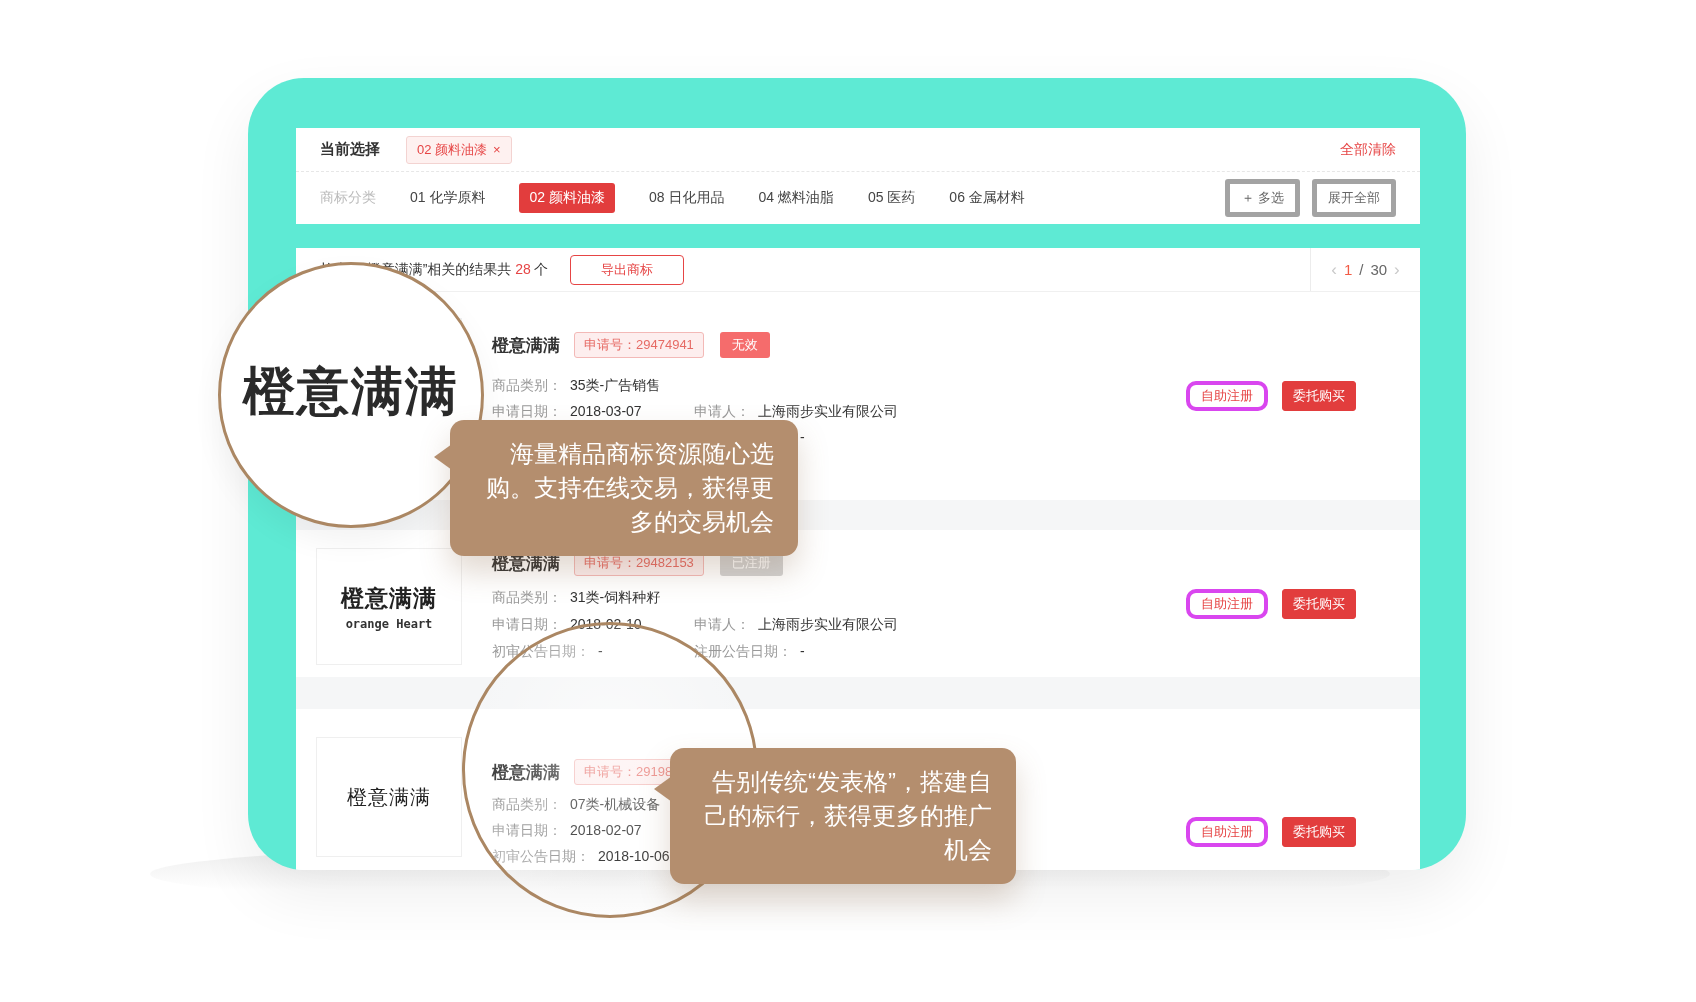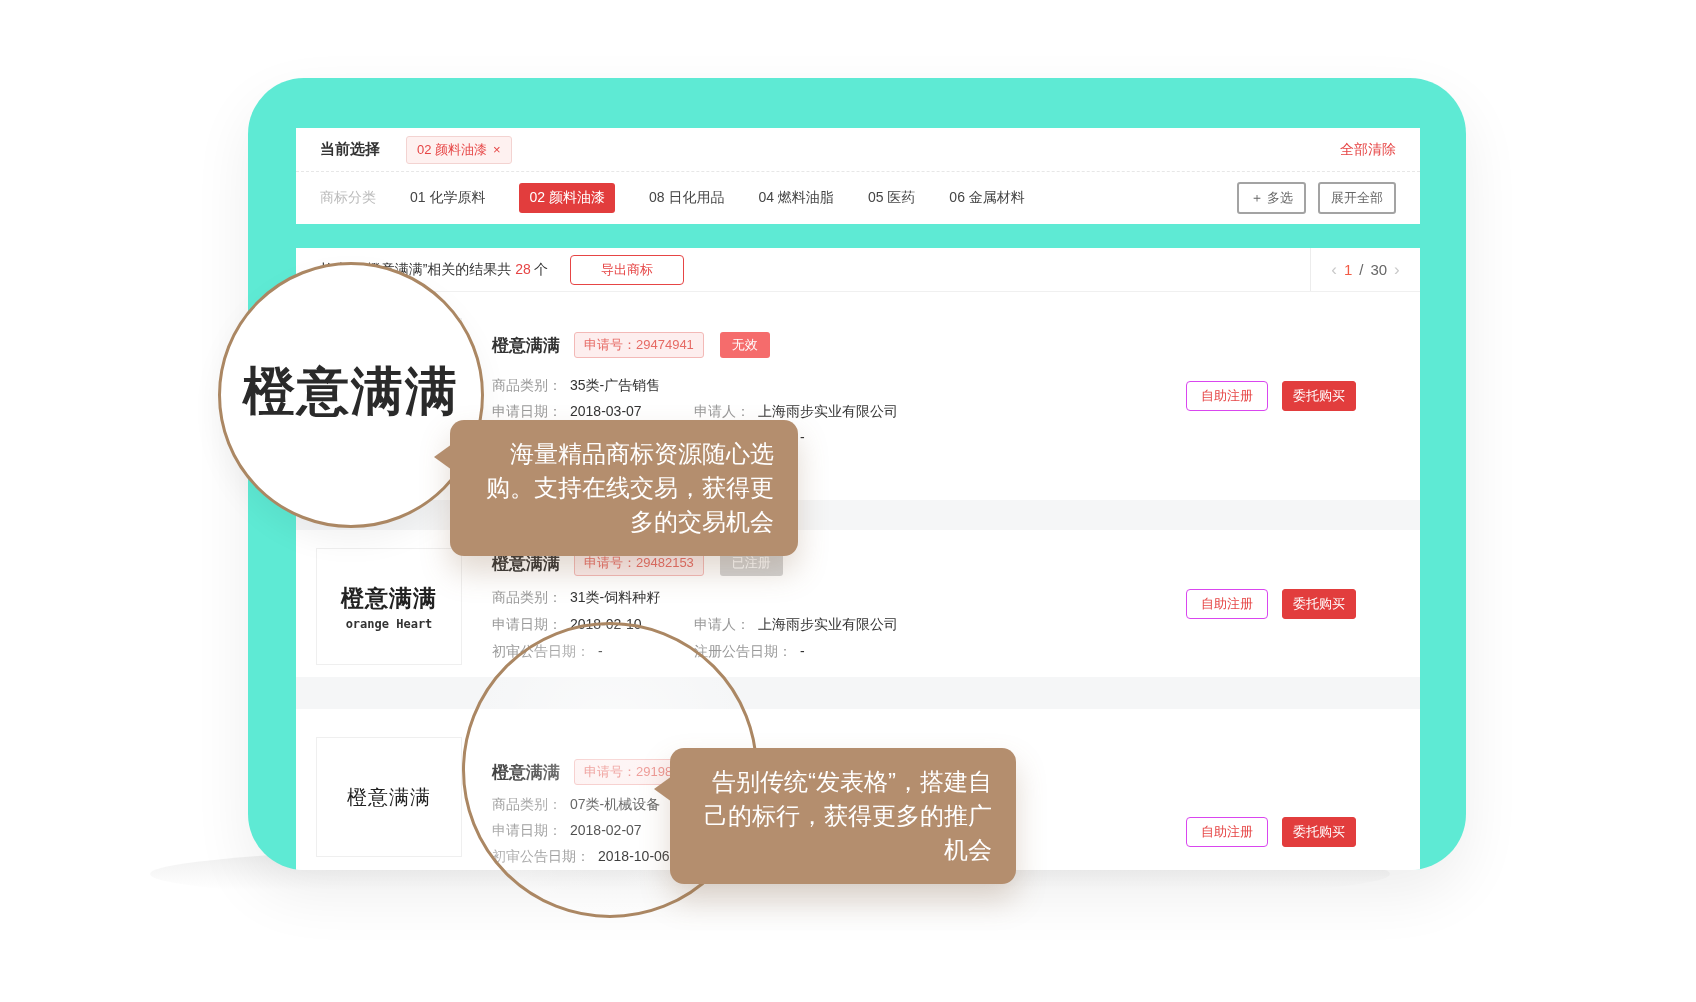--- a/index.html
+++ b/index.html
@@ -44,21 +44,21 @@
   .clear-all { margin-left:auto; color:#e64545; font-size:14px; cursor:pointer; }
 
   .filter-row-b { height:51px; display:flex; align-items:center; padding:0 24px; }
   .cat-label { font-size:14px; color:#bbbbbb; margin-right:34px; }
   .cat-item { font-size:14px; color:#454545; margin-right:34px; cursor:pointer; white-space:nowrap; }
   .cat-item.selected {
     background:#e23d3d; color:#fff; padding:6px 10px; border-radius:3px;
   }
   .filter-actions { margin-left:auto; display:flex; gap:12px; }
   .mini-btn {
-    font-size:13px; color:#666; background:#fff; border:2px solid #a3a3a3;
+    font-size:13px; color:#666; background:#fff; border:5px solid #a3a3a3;
     border-radius:3px; padding:5px 11px; cursor:pointer; white-space:nowrap;
   }
 
   
   .panel-results {
     position:absolute; left:48px; top:170px; width:1124px; height:622px;
     background:#fff; display:flex; flex-direction:column;
   }
   .results-header { height:44px; display:flex; align-items:stretch; border-bottom:1px solid #f0f0f0; }
   .rh-left { flex:1; display:flex; align-items:center; padding:0 18px 0 24px; min-width:0; }
@@ -123,22 +123,22 @@
   .col.c1 { width:202px; }
   .lab { color:#999; margin-right:8px; white-space:nowrap; }
   .val { color:#333; white-space:nowrap; }
 
   .row-actions {
     position:absolute; right:64px; top:50%; transform:translateY(-50%);
     display:flex; gap:14px;
   }
   .r3 .row-actions { top:108px; transform:none; }
   .btn-outline {
-    background:#fff; border:1px solid #d946ef; color:#e64545; font-size:13px;
-    width:82px; height:30px; border-radius:4px; cursor:pointer;
+    background:#fff; border:4px solid #d946ef; color:#e64545; font-size:13px;
+    width:82px; height:30px; border-radius:10px; cursor:pointer;
     font-family:inherit;
   }
   .btn-solid {
     background:#e23d3d; border:1px solid #e23d3d; color:#fff; font-size:13px;
     width:74px; height:30px; border-radius:3px; cursor:pointer;
     font-family:inherit;
   }
 
   
   .magnifier-1 {

